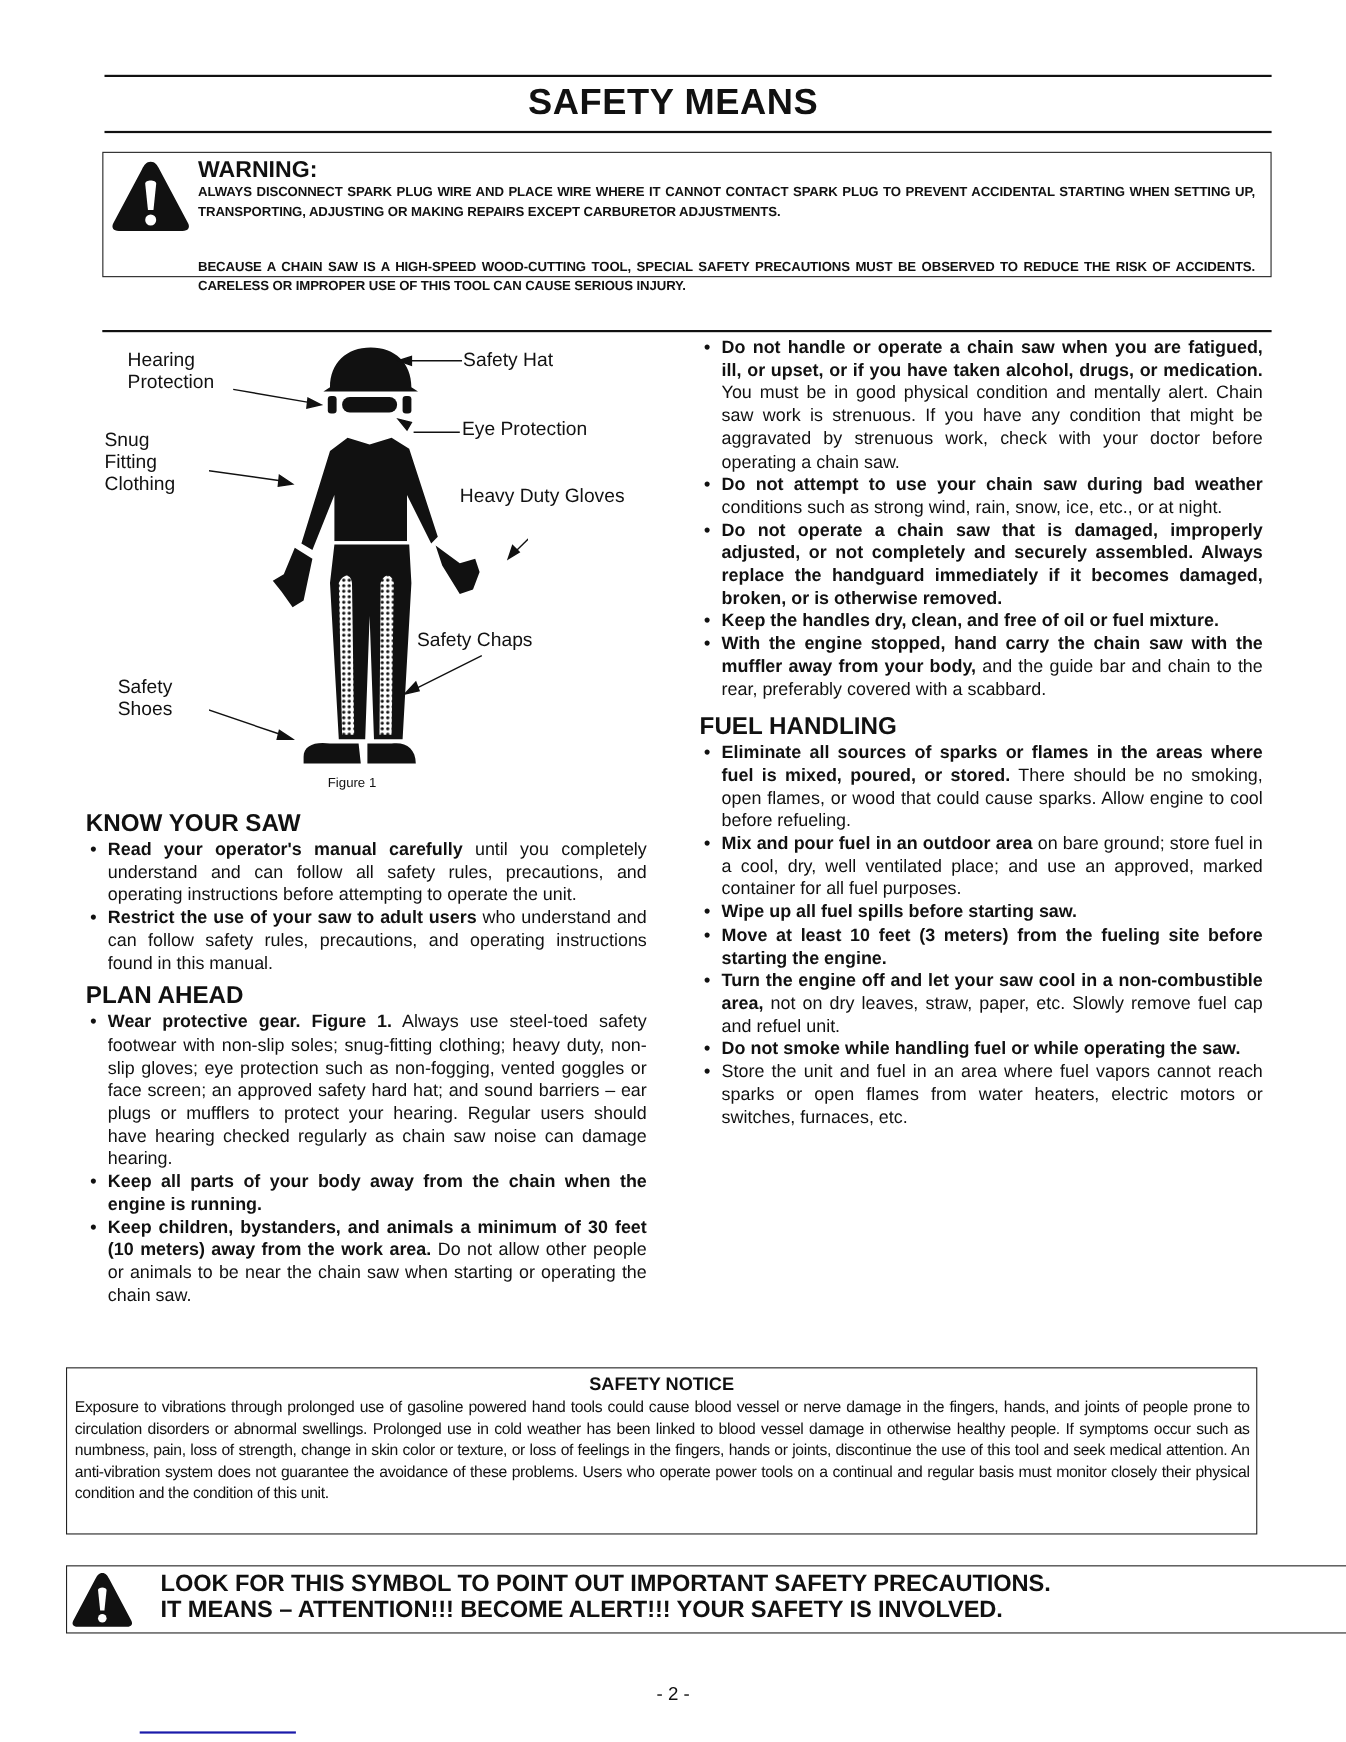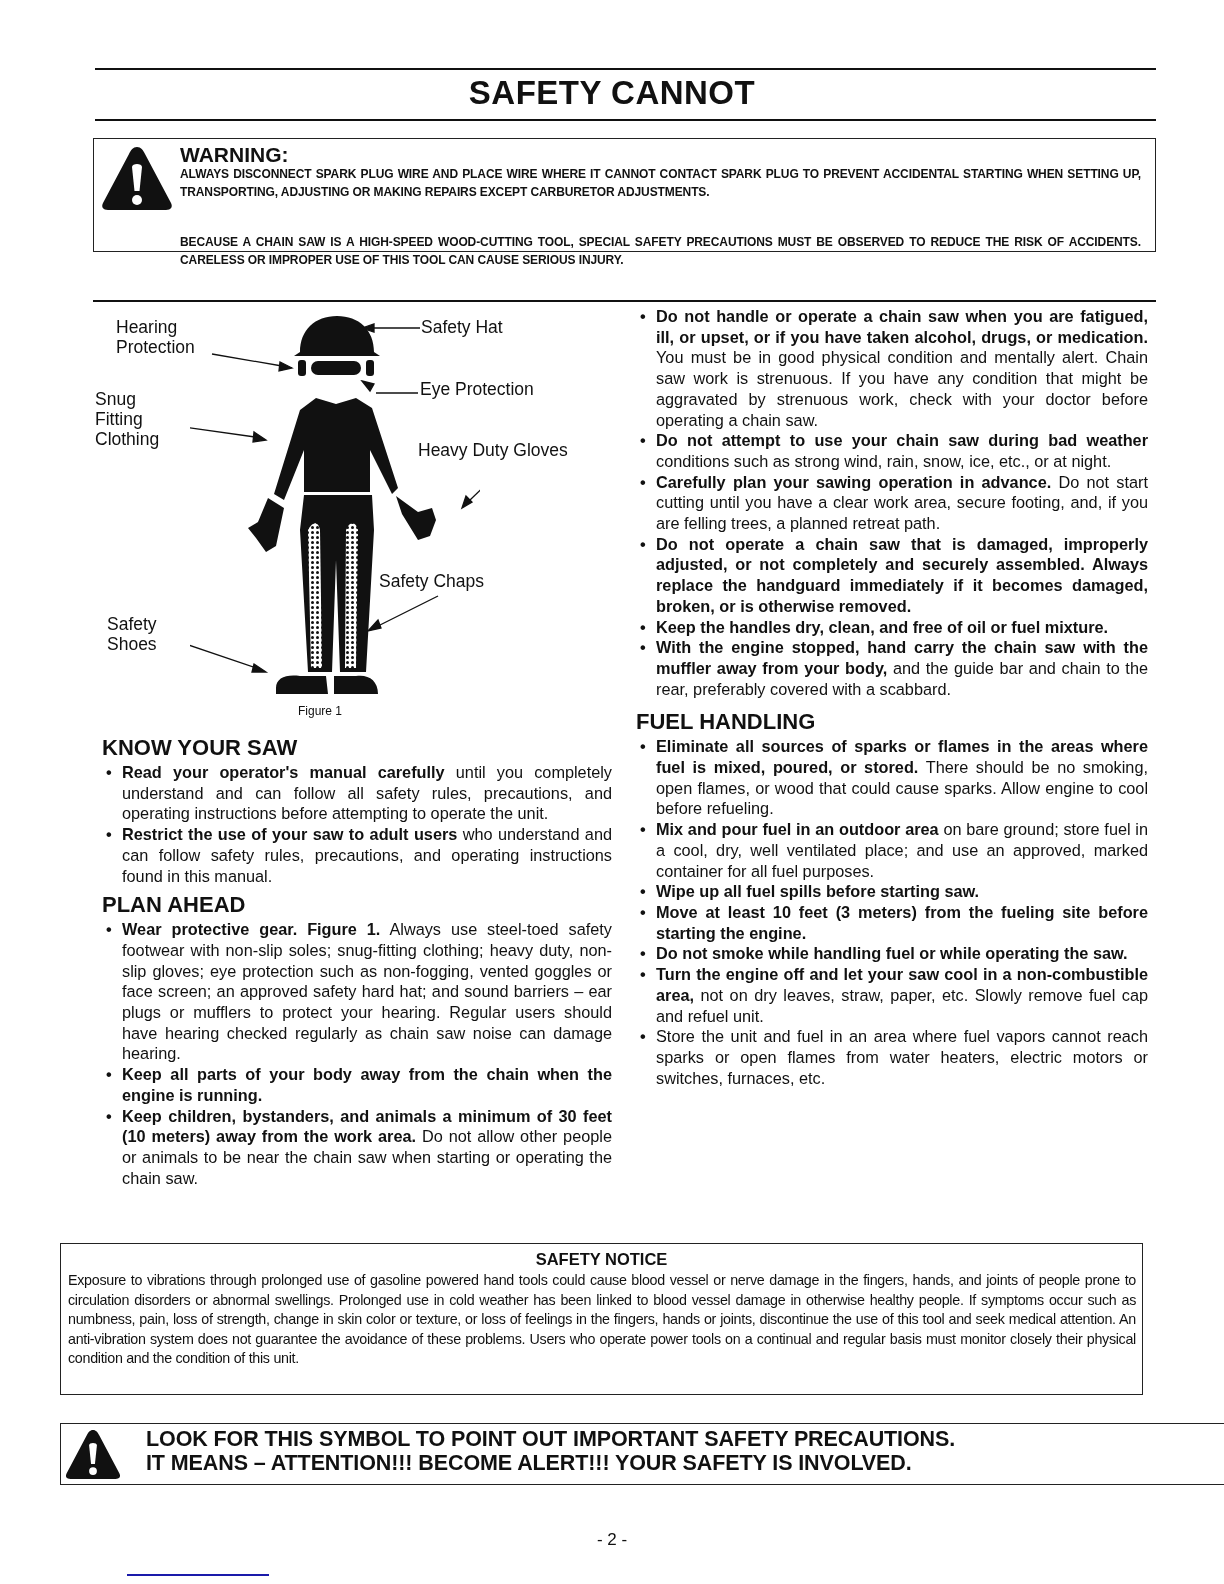--- a/index.html
+++ b/index.html
@@ -11,21 +11,21 @@
   .warn-icon { position: absolute; }
   #warn-label { position: absolute; left: 86px; top: 4px; font-size: 21px; font-weight: bold; }
   .warn-text { position: absolute; left: 86px; right: 14px; font-size: 12px; font-weight: bold; line-height: 18px; text-align: justify; text-align-last: left; letter-spacing: -0.1px; }
   #warn-p1 { top: 26px; }
   #warn-p2 { top: 94px; }
 
   .fig-label { position: absolute; font-size: 17.5px; line-height: 20px; color: #111; }
   #figure-caption { position: absolute; left: 298px; top: 704px; font-size: 12px; }
 
   .col { position: absolute; font-size: 16.3px; line-height: 20.7px; }
-  #left-col { left: 78px; width: 510px; top: 735px; margin-left: 24px; }
+  #left-col { left: 78px; width: 510px; top: 735px; }
   #right-col { left: 636px; width: 512px; top: 306px; }
   .section-heading { font-size: 22px; font-weight: bold; margin: 0 0 1px 0; line-height: 26px; }
   ul.bullets { list-style: none; margin: 0; padding: 0; }
   ul.bullets li { position: relative; padding-left: 20px; text-align: justify; text-align-last: left; }
   ul.bullets li::before { content: "•"; position: absolute; left: 4px; top: 0; font-weight: bold; }
   .b { font-weight: bold; }
   .gap { height: 6px; }
 
   #notice-box { left: 60px; top: 1243px; width: 1083px; height: 152px; }
   #notice-title { position: absolute; left: 0; right: 0; top: 6px; text-align: center; font-size: 16.5px; font-weight: bold; }
@@ -34,21 +34,21 @@
   #symbol-box { left: 60px; top: 1423px; width: 1218px; height: 62px; }
   #symbol-text { position: absolute; left: 85px; top: 3px; font-size: 21.5px; line-height: 24px; font-weight: bold; letter-spacing: -0.1px; }
 
   #page-number { position: absolute; left: 0; width: 1224px; top: 1530px; text-align: center; font-size: 17px; }
   #bottom-link-line { position: absolute; left: 127px; top: 1574px; width: 142px; height: 2px; background: #1a1aaa; }
 </style>
 </head>
 <body>
 
 <div class="rule" style="left:95px;top:68px;width:1061px;height:2px;"></div>
-<div id="title">SAFETY CANNOT</div>
+<div id="title">SAFETY MEANS</div>
 <div class="rule" style="left:95px;top:119px;width:1061px;height:2px;"></div>
 
 <div id="warn-box" class="box">
   <svg class="warn-icon" style="left:7px;top:6px;" width="72" height="66" viewBox="0 0 72 66">
     <path d="M36 2 C40 2 42 5 44 9 L70 58 C72 62 70 65 65 65 L7 65 C2 65 0 62 2 58 L28 9 C30 5 32 2 36 2 Z" fill="#111"></path>
     <path d="M31 22 C31 18 41 18 41 22 L38.5 46 L33.5 46 Z" fill="#fff"></path>
     <circle cx="36" cy="55" r="5" fill="#fff"></circle>
   </svg>
   <div id="warn-label">WARNING:</div>
   <div id="warn-p1" class="warn-text">ALWAYS DISCONNECT SPARK PLUG WIRE AND PLACE WIRE WHERE IT CANNOT CONTACT SPARK PLUG TO PREVENT ACCIDENTAL STARTING WHEN SETTING UP, TRANSPORTING, ADJUSTING OR MAKING REPAIRS EXCEPT CARBURETOR ADJUSTMENTS.</div>
@@ -136,34 +136,33 @@
       <li><span class="b">Wear protective gear. Figure 1.</span><span> Always use steel-toed safety footwear with non-slip soles; snug-fitting clothing; heavy duty, non-slip gloves; eye protection such as non-fogging, vented goggles or face screen; an approved safety hard hat; and sound barriers – ear plugs or mufflers to protect your hearing. Regular users should have hearing checked regularly as chain saw noise can damage hearing.</span></li>
       <li><span class="b">Keep all parts of your body away from the chain when the engine is running.</span></li>
       <li><span class="b">Keep children, bystanders, and animals a minimum of 30 feet (10 meters) away from the work area.</span><span> Do not allow other people or animals to be near the chain saw when starting or operating the chain saw.</span></li>
     </ul>
 </div>
 
 <div id="right-col" class="col">
   <ul class="bullets">
       <li><span class="b">Do not handle or operate a chain saw when you are fatigued, ill, or upset, or if you have taken alcohol, drugs, or medication.</span><span> You must be in good physical condition and mentally alert. Chain saw work is strenuous. If you have any condition that might be aggravated by strenuous work, check with your doctor before operating a chain saw.</span></li>
       <li><span class="b">Do not attempt to use your chain saw during bad weather</span><span> conditions such as strong wind, rain, snow, ice, etc., or at night.</span></li>
-      <li><span class="b">Carefully plan your sawing operation in advance.</span><span> Do not start cutting until you have a clear work area, secure footing, and, if you are felling trees, a planned retreat path.</span></li>
       <li><span class="b">Do not operate a chain saw that is damaged, improperly adjusted, or not completely and securely assembled. Always replace the handguard immediately if it becomes damaged, broken, or is otherwise removed.</span></li>
       <li><span class="b">Keep the handles dry, clean, and free of oil or fuel mixture.</span></li>
       <li><span class="b">With the engine stopped, hand carry the chain saw with the muffler away from your body,</span><span> and the guide bar and chain to the rear, preferably covered with a scabbard.</span></li>
     </ul>
   <div class="gap" style="height:10px;"></div>
   <div class="section-heading">FUEL HANDLING</div>
   <ul class="bullets">
       <li><span class="b">Eliminate all sources of sparks or flames in the areas where fuel is mixed, poured, or stored.</span><span> There should be no smoking, open flames, or wood that could cause sparks. Allow engine to cool before refueling.</span></li>
       <li><span class="b">Mix and pour fuel in an outdoor area</span><span> on bare ground; store fuel in a cool, dry, well ventilated place; and use an approved, marked container for all fuel purposes.</span></li>
       <li><span class="b">Wipe up all fuel spills before starting saw.</span></li>
       <li><span class="b">Move at least 10 feet (3 meters) from the fueling site before starting the engine.</span></li>
+      <li><span class="b">Turn the engine off and let your saw cool in a non-combustible area,</span><span> not on dry leaves, straw, paper, etc. Slowly remove fuel cap and refuel unit.</span></li>
       <li><span class="b">Do not smoke while handling fuel or while operating the saw.</span></li>
-      <li><span class="b">Turn the engine off and let your saw cool in a non-combustible area,</span><span> not on dry leaves, straw, paper, etc. Slowly remove fuel cap and refuel unit.</span></li>
       <li><span>Store the unit and fuel in an area where fuel vapors cannot reach sparks or open flames from water heaters, electric motors or switches, furnaces, etc.</span></li>
     </ul>
 </div>
 
 <div id="notice-box" class="box">
   <div id="notice-title">SAFETY NOTICE</div>
   <div id="notice-body">Exposure to vibrations through prolonged use of gasoline powered hand tools could cause blood vessel or nerve damage in the fingers, hands, and joints of people prone to circulation disorders or abnormal swellings. Prolonged use in cold weather has been linked to blood vessel damage in otherwise healthy people. If symptoms occur such as numbness, pain, loss of strength, change in skin color or texture, or loss of feelings in the fingers, hands or joints, discontinue the use of this tool and seek medical attention. An anti-vibration system does not guarantee the avoidance of these problems. Users who operate power tools on a continual and regular basis must monitor closely their physical condition and the condition of this unit.</div>
 </div>
 
 <div id="symbol-box" class="box">

